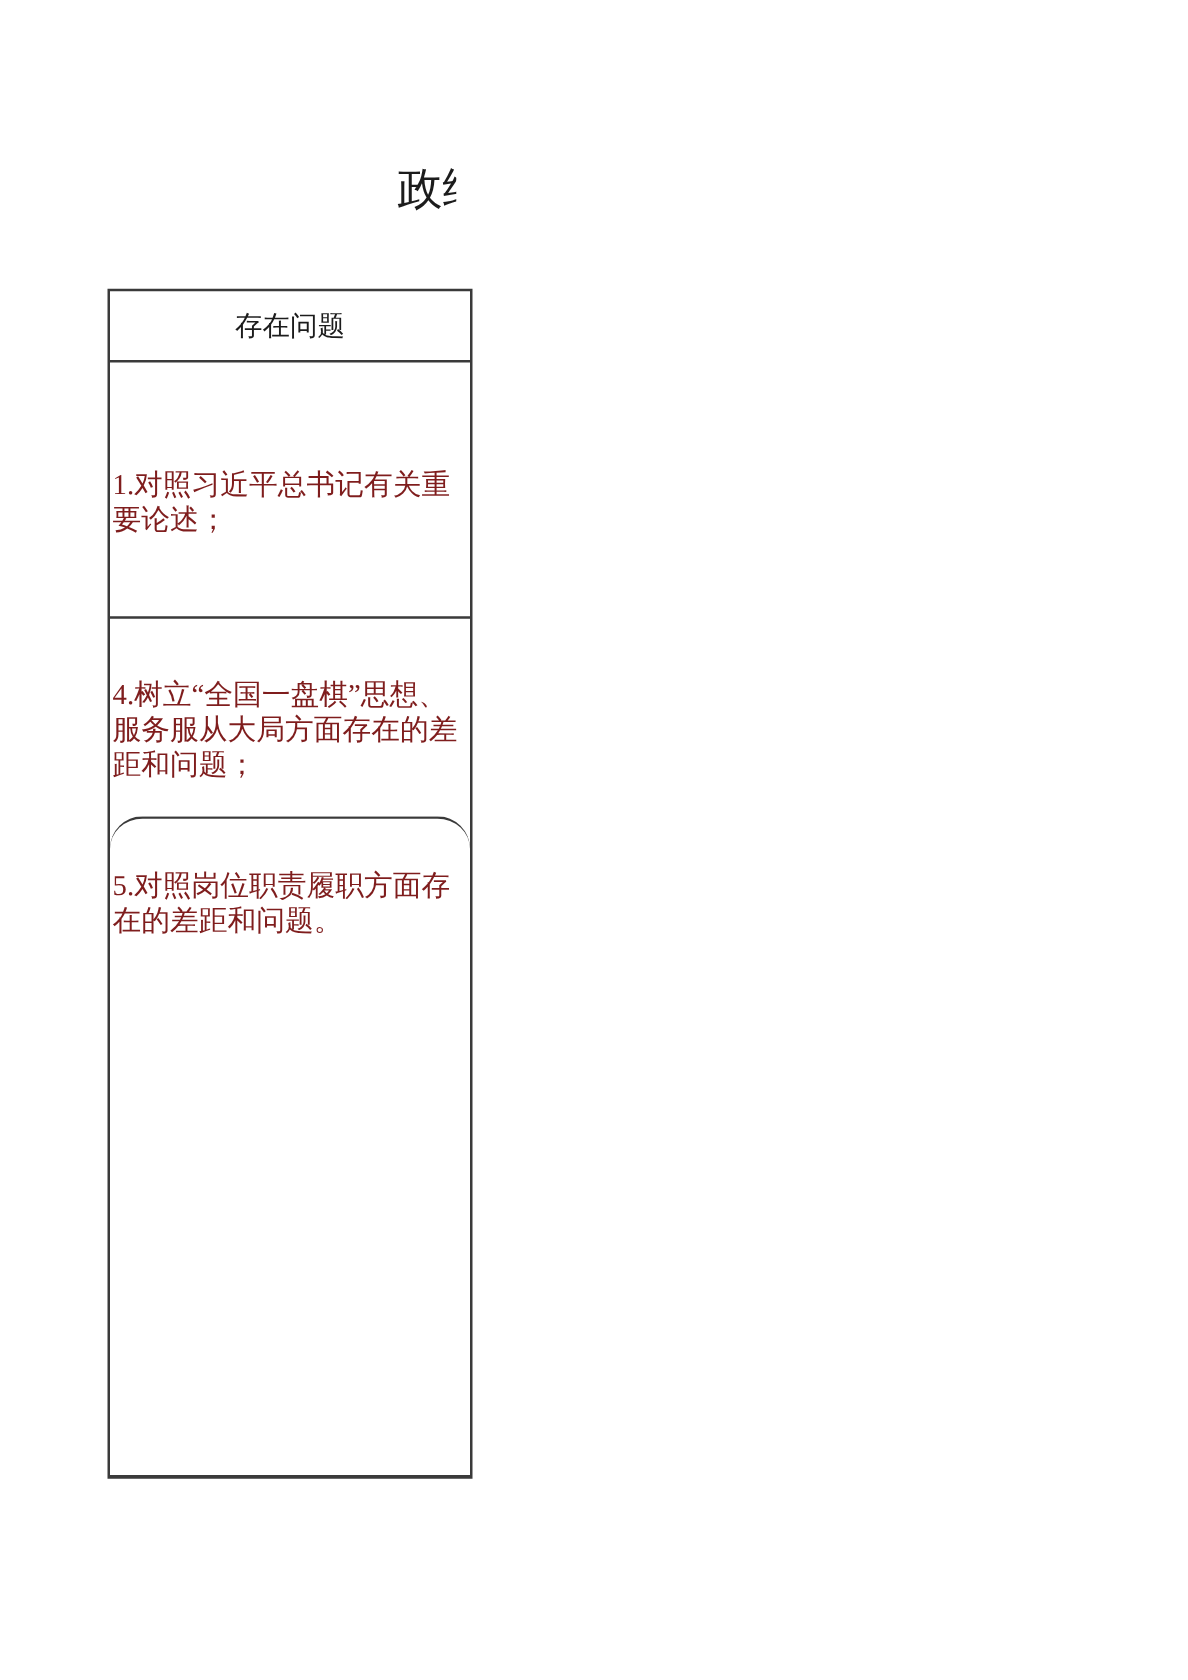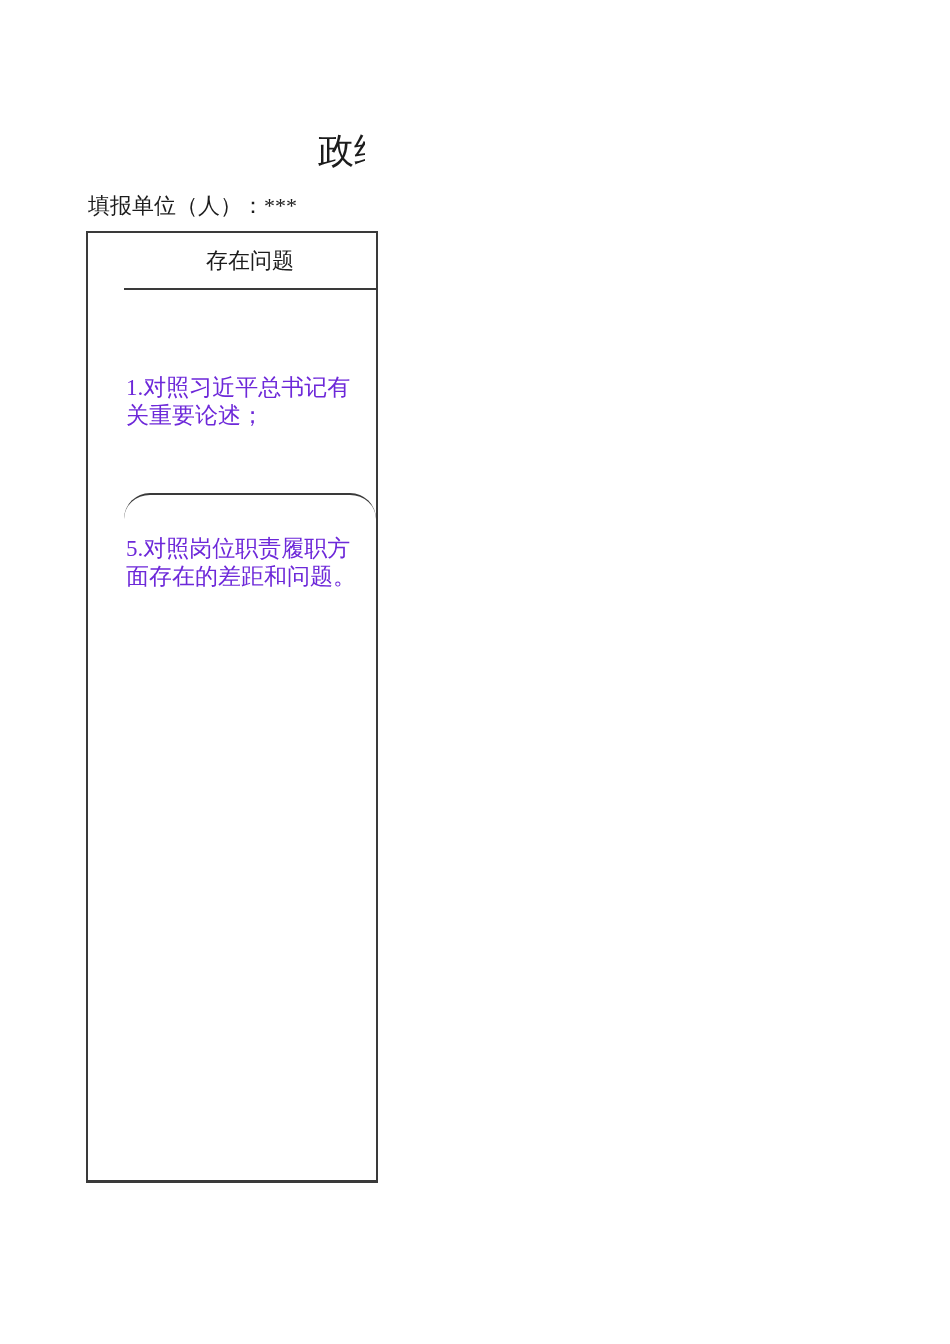--- a/index.html
+++ b/index.html
@@ -44,21 +44,20 @@
     position: absolute;
     left: 86px;
     top: 231px;
     width: 292px;
     height: 952px;
     box-sizing: border-box;
     border: 2px solid #3a3a3a;
     border-bottom-width: 3px;
     background: #ffffff;
     overflow: hidden;
-    padding-left: 36px;
   }
   .thead {
     box-sizing: border-box;
     height: 55px;
     display: flex;
     align-items: center;
     justify-content: center;
     font-size: 22px;
     color: #1c1c1c;
   }
@@ -69,50 +68,52 @@
     align-items: center;
   }
   .trow .cell-text {
     width: 100%;
     padding: 0 3px 0 2px;
     font-size: 23px;
     line-height: 28px;
     word-break: break-all;
     line-break: anywhere;
     overflow-wrap: anywhere;
-    color: #6d28d9;
+    color: #7f1d1d;
     margin-top: 20px;
   }
   .r1 { height: 205px; }
   .r2 { height: 184px; }
   .r3 { height: 185px; }
   .r4 { height: 160px; }
   .r5 { height: 117px; border-radius: 26px; }
 </style>
 </head>
 <body>
 
 <div class="canvas">
 
   <div class="doc-title-clip">
     <span>政绩</span>
   </div>
 
-  <div class="subtitle">填报单位（人）：***</div>
 
   <div class="problems-table">
 
     <div class="thead">存在问题</div>
 
     <div class="trow r1">
       <div class="cell-text">1.对照习近平总书记有关重要论述；</div>
     </div>
 
 
 
+    <div class="trow r4">
+      <div class="cell-text">4.树立“全国一盘棋”思想、服务服从大局方面存在的差距和问题；</div>
+    </div>
 
     <div class="trow r5">
       <div class="cell-text">5.对照岗位职责履职方面存在的差距和问题。</div>
     </div>
 
   </div>
 
 </div>
 
 </body></html>

